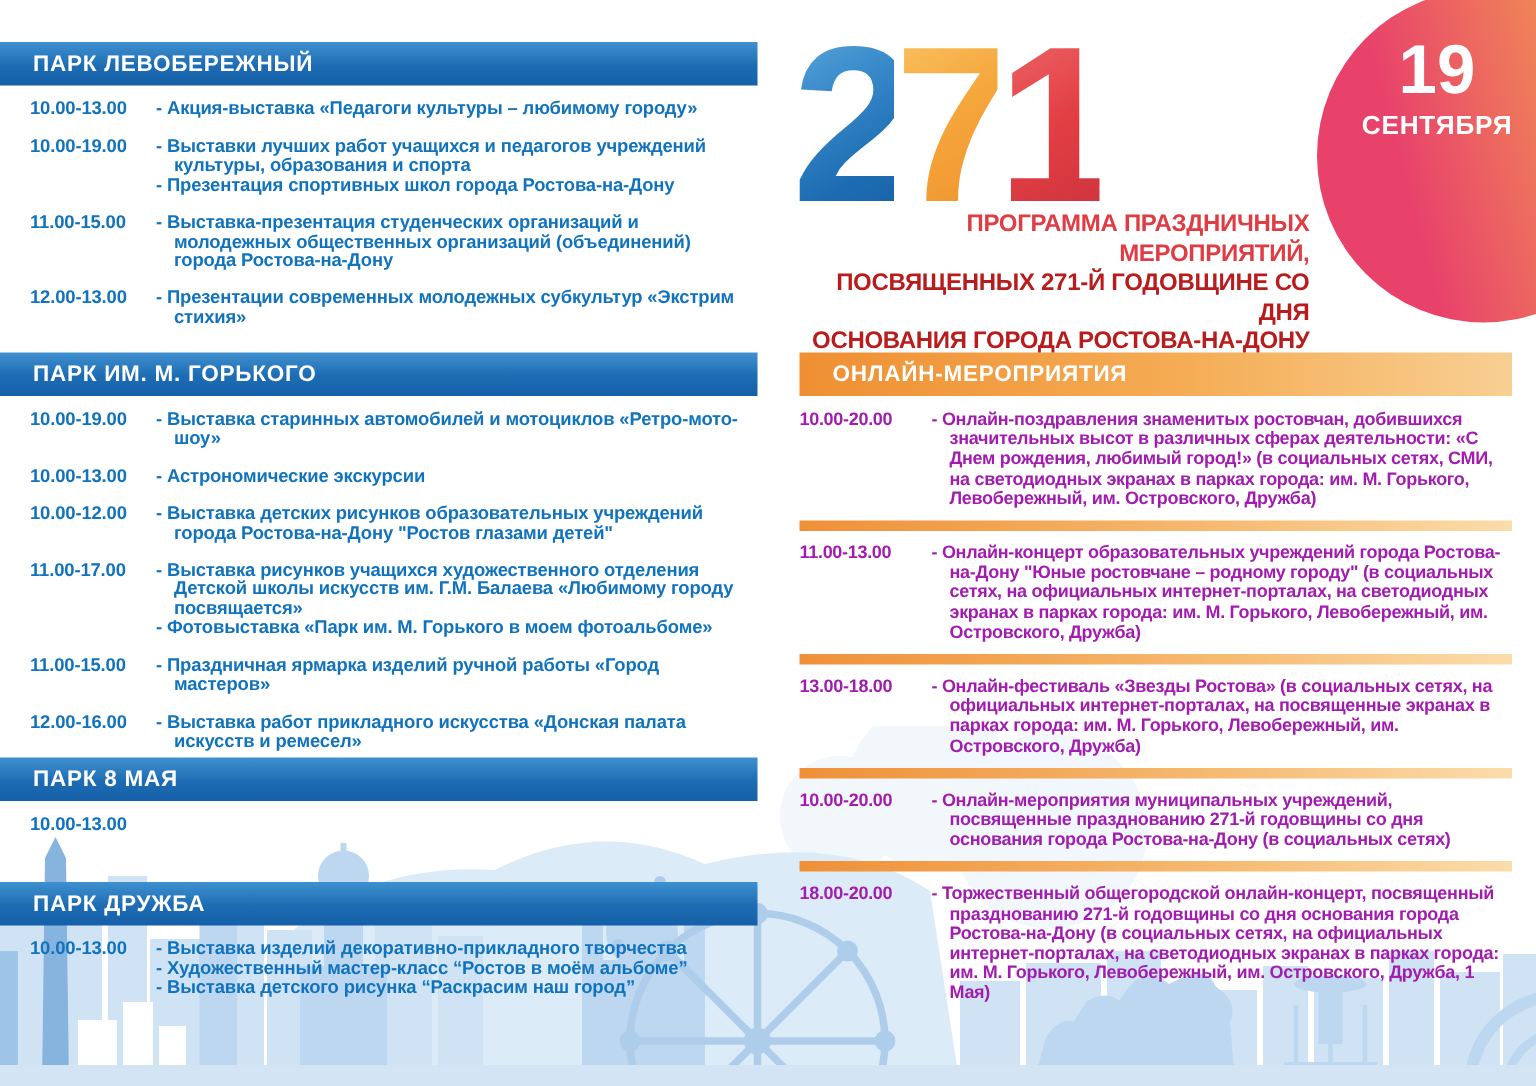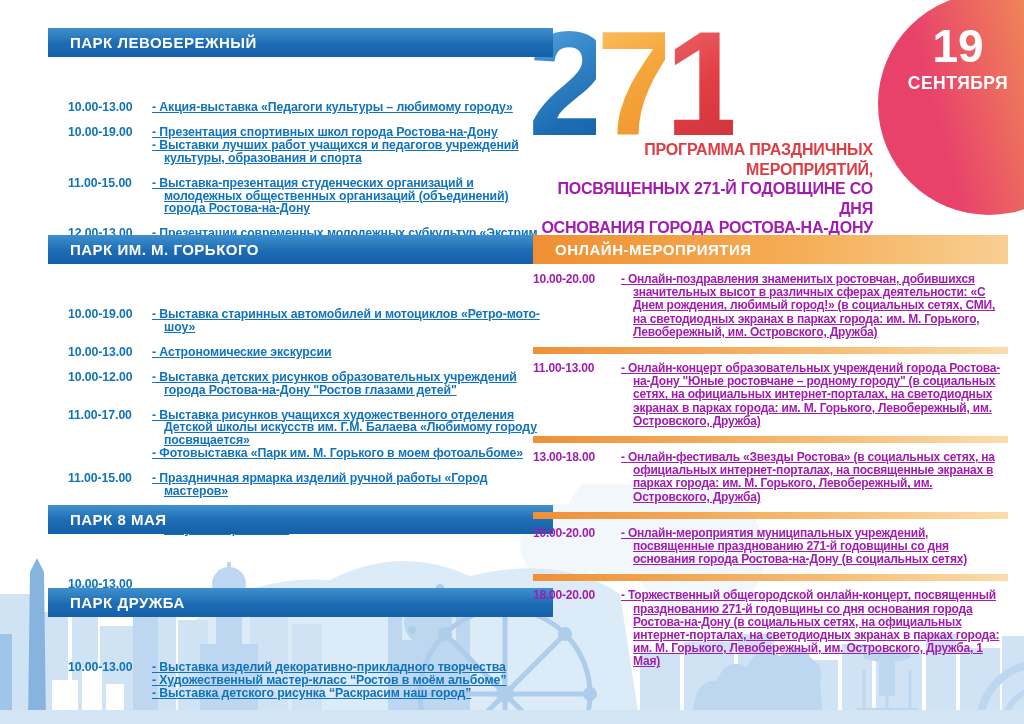--- a/index.html
+++ b/index.html
@@ -3,42 +3,42 @@
 <meta charset="utf-8">
 <style>
   html,body{margin:0;padding:0;background:#ffffff;}
   .poster{
     position:relative;width:1024px;height:724px;background:#ffffff;
     overflow:hidden;font-family:"Liberation Sans",sans-serif;font-weight:bold;
   }
   
   .skyline{position:absolute;left:0;bottom:0;width:1024px;height:240px;z-index:0;}
   
-  .park-section{position:absolute;left:0;width:505px;z-index:2;padding-left:48px;}
+  .park-section{position:absolute;left:0;width:505px;z-index:2;}
   .sec1{top:28px}.sec2{top:235px}.sec3{top:505px}.sec4{top:588px}
   .park-header{
     height:29px;line-height:29px;padding-left:22px;color:#ffffff;
     font-size:15px;letter-spacing:.5px;
     background:linear-gradient(180deg,#3f90cf 0%,#1d6cb3 55%,#1560a8 100%);
   }
-  .entries{padding:9px 0 0 20px;margin-top:35px;}
+  .entries{padding:9px 0 0 20px;}
   .entry{display:flex;margin-bottom:12px;color:#1173bd;font-size:12.3px;line-height:12.9px;letter-spacing:-.1px;}
   .time{flex:0 0 80px;}
   .bullets{flex:1;padding-left:4px;}
-  .bullet{padding-left:12px;text-indent:-12px;text-decoration:underline;}
+  .bullet{padding-left:12px;text-indent:-12px;}
   
   .logo{position:absolute;left:528px;top:10px;z-index:2;font-size:148px;line-height:1;letter-spacing:-14px;}
   .logo span{-webkit-background-clip:text;background-clip:text;color:transparent;}
   .d2{background-image:linear-gradient(150deg,#6cb2e2 0%,#3a8ccb 35%,#1d6cb3 70%,#155d9f 100%);}
   .d7{background-image:linear-gradient(150deg,#fbc96d 0%,#f5a73c 45%,#ee8f2b 100%);}
   .d1{background-image:linear-gradient(150deg,#f07173 0%,#e23f44 50%,#c9303a 100%);}
   
   .title{position:absolute;left:533px;top:140px;width:340px;z-index:2;font-size:16px;line-height:19.5px;letter-spacing:-.2px;text-align:right;}
   .t-red{color:#e03c44;}
-  .t-blue{color:#a21caf;}
+  .t-blue{color:#b91c1c;}
   
   .badge{
     position:absolute;left:878px;top:-7px;width:222px;height:222px;border-radius:50%;
     background:linear-gradient(75deg,#e8426b 30%,#f29852 85%);z-index:2;color:#fff;text-align:center;
   }
   .badge-day{position:absolute;top:30px;left:0;width:160px;font-size:46px;line-height:46px;}
   .badge-month{position:absolute;top:80px;left:0;width:160px;font-size:17.5px;letter-spacing:.5px;}
   
   .online{position:absolute;left:533px;top:235px;width:475px;z-index:2;}
   .online-header{
@@ -173,22 +173,22 @@
     <div class="entries">
       <div class="entry">
         <div class="time">10.00-13.00</div>
         <div class="bullets">
             <div class="bullet">- Акция-выставка «Педагоги культуры – любимому городу»</div>
           </div>
       </div>
       <div class="entry">
         <div class="time">10.00-19.00</div>
         <div class="bullets">
+          <div class="bullet">- Выставки лучших работ учащихся и педагогов учреждений культуры, образования и спорта</div>
           <div class="bullet">- Презентация спортивных школ города Ростова-на-Дону</div>
-          <div class="bullet">- Выставки лучших работ учащихся и педагогов учреждений культуры, образования и спорта</div>
         </div>
       </div>
       <div class="entry">
         <div class="time">11.00-15.00</div>
         <div class="bullets">
             <div class="bullet">- Выставка-презентация студенческих организаций и молодежных общественных организаций (объединений) города Ростова-на-Дону</div>
           </div>
       </div>
       <div class="entry">
         <div class="time">12.00-13.00</div>

